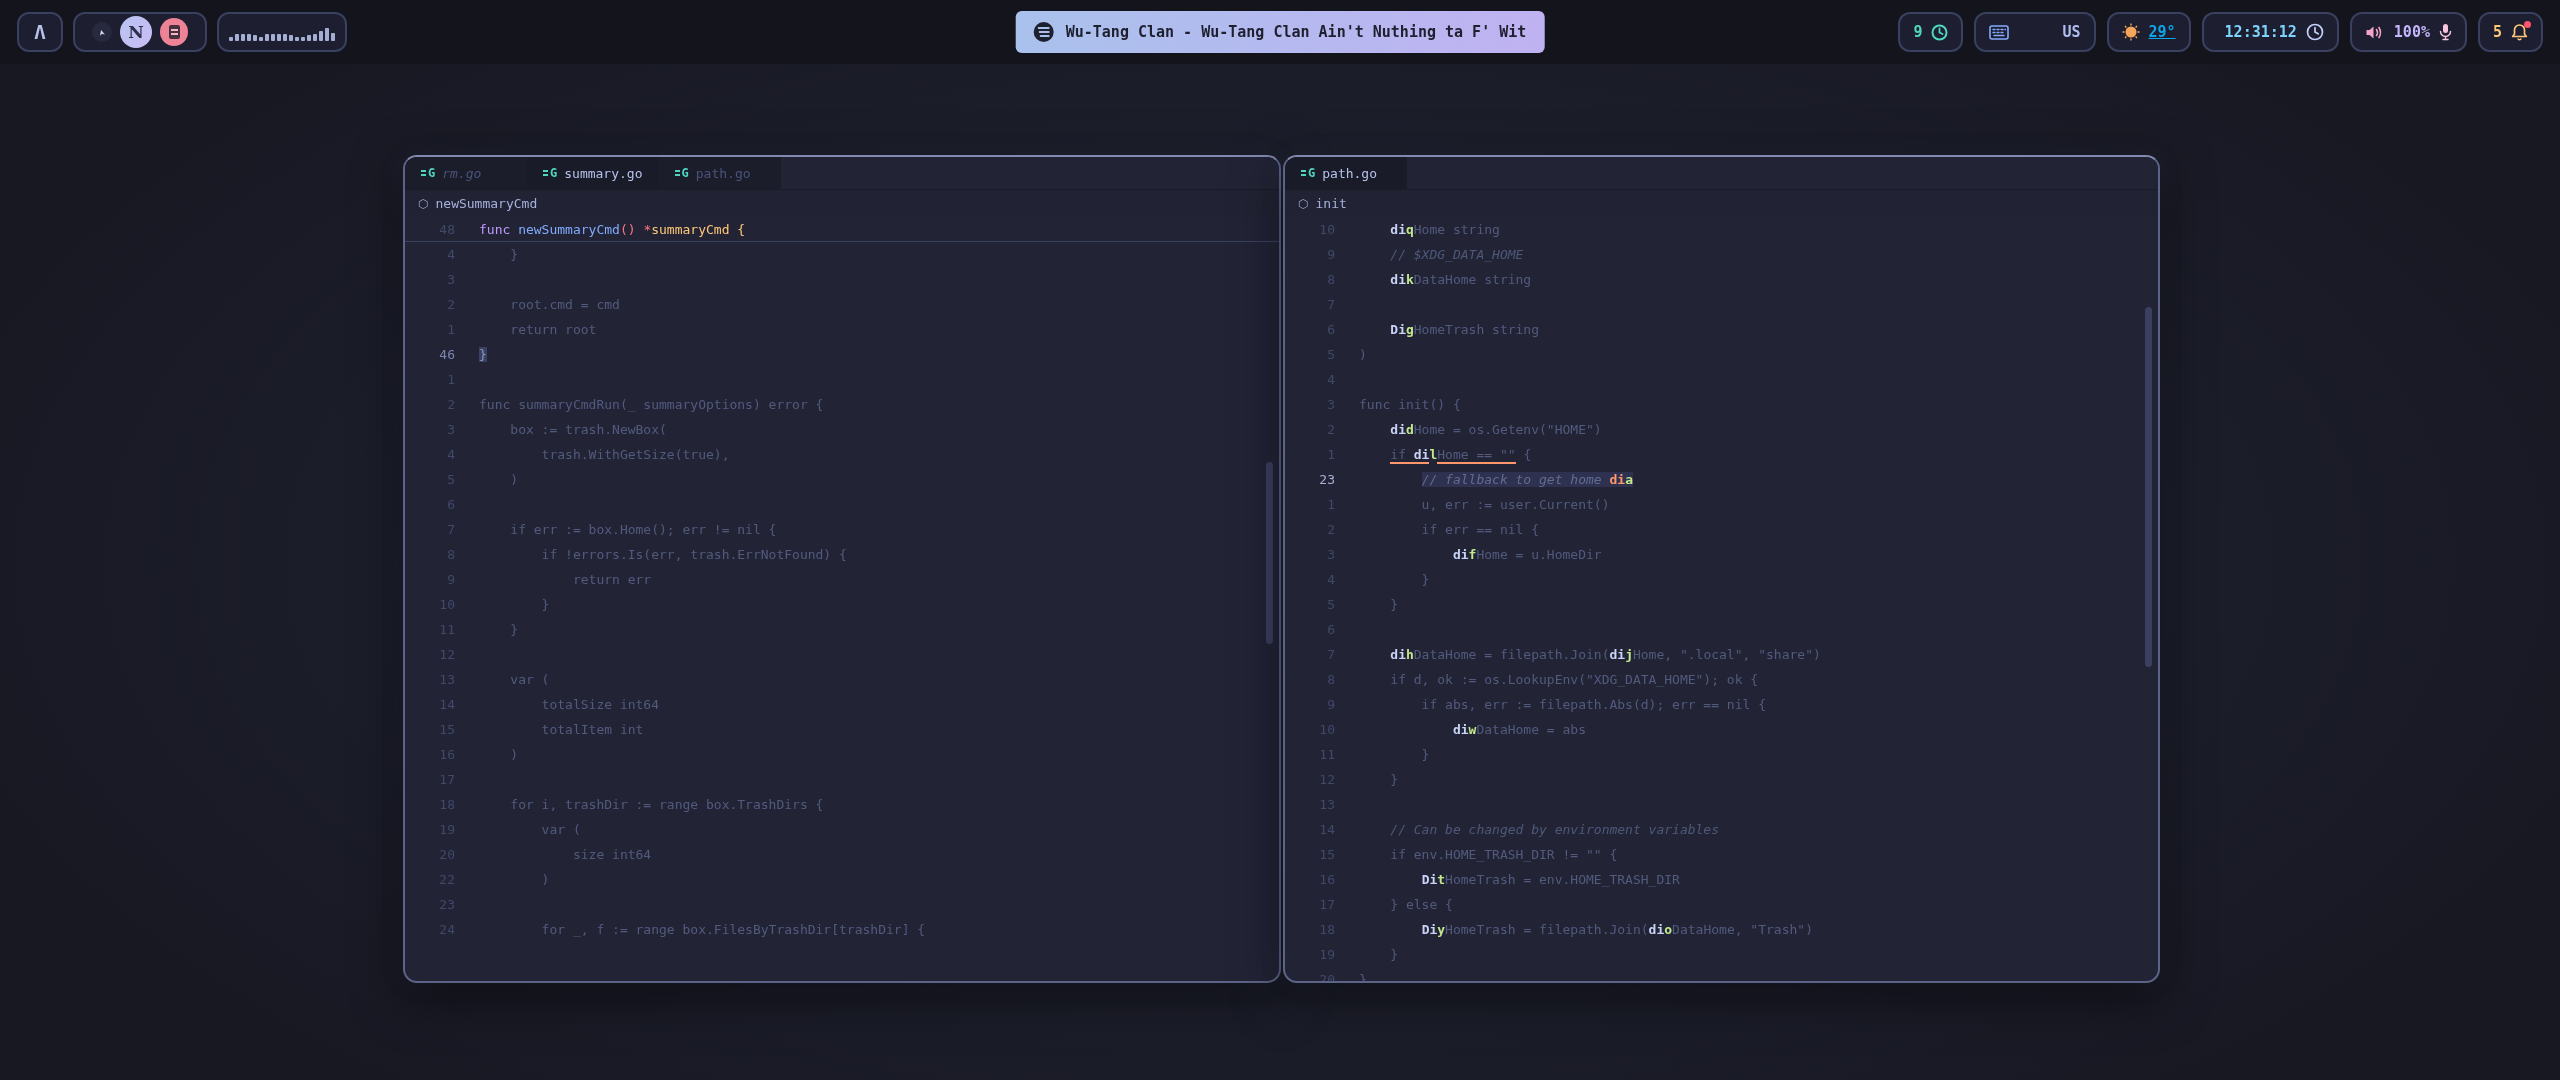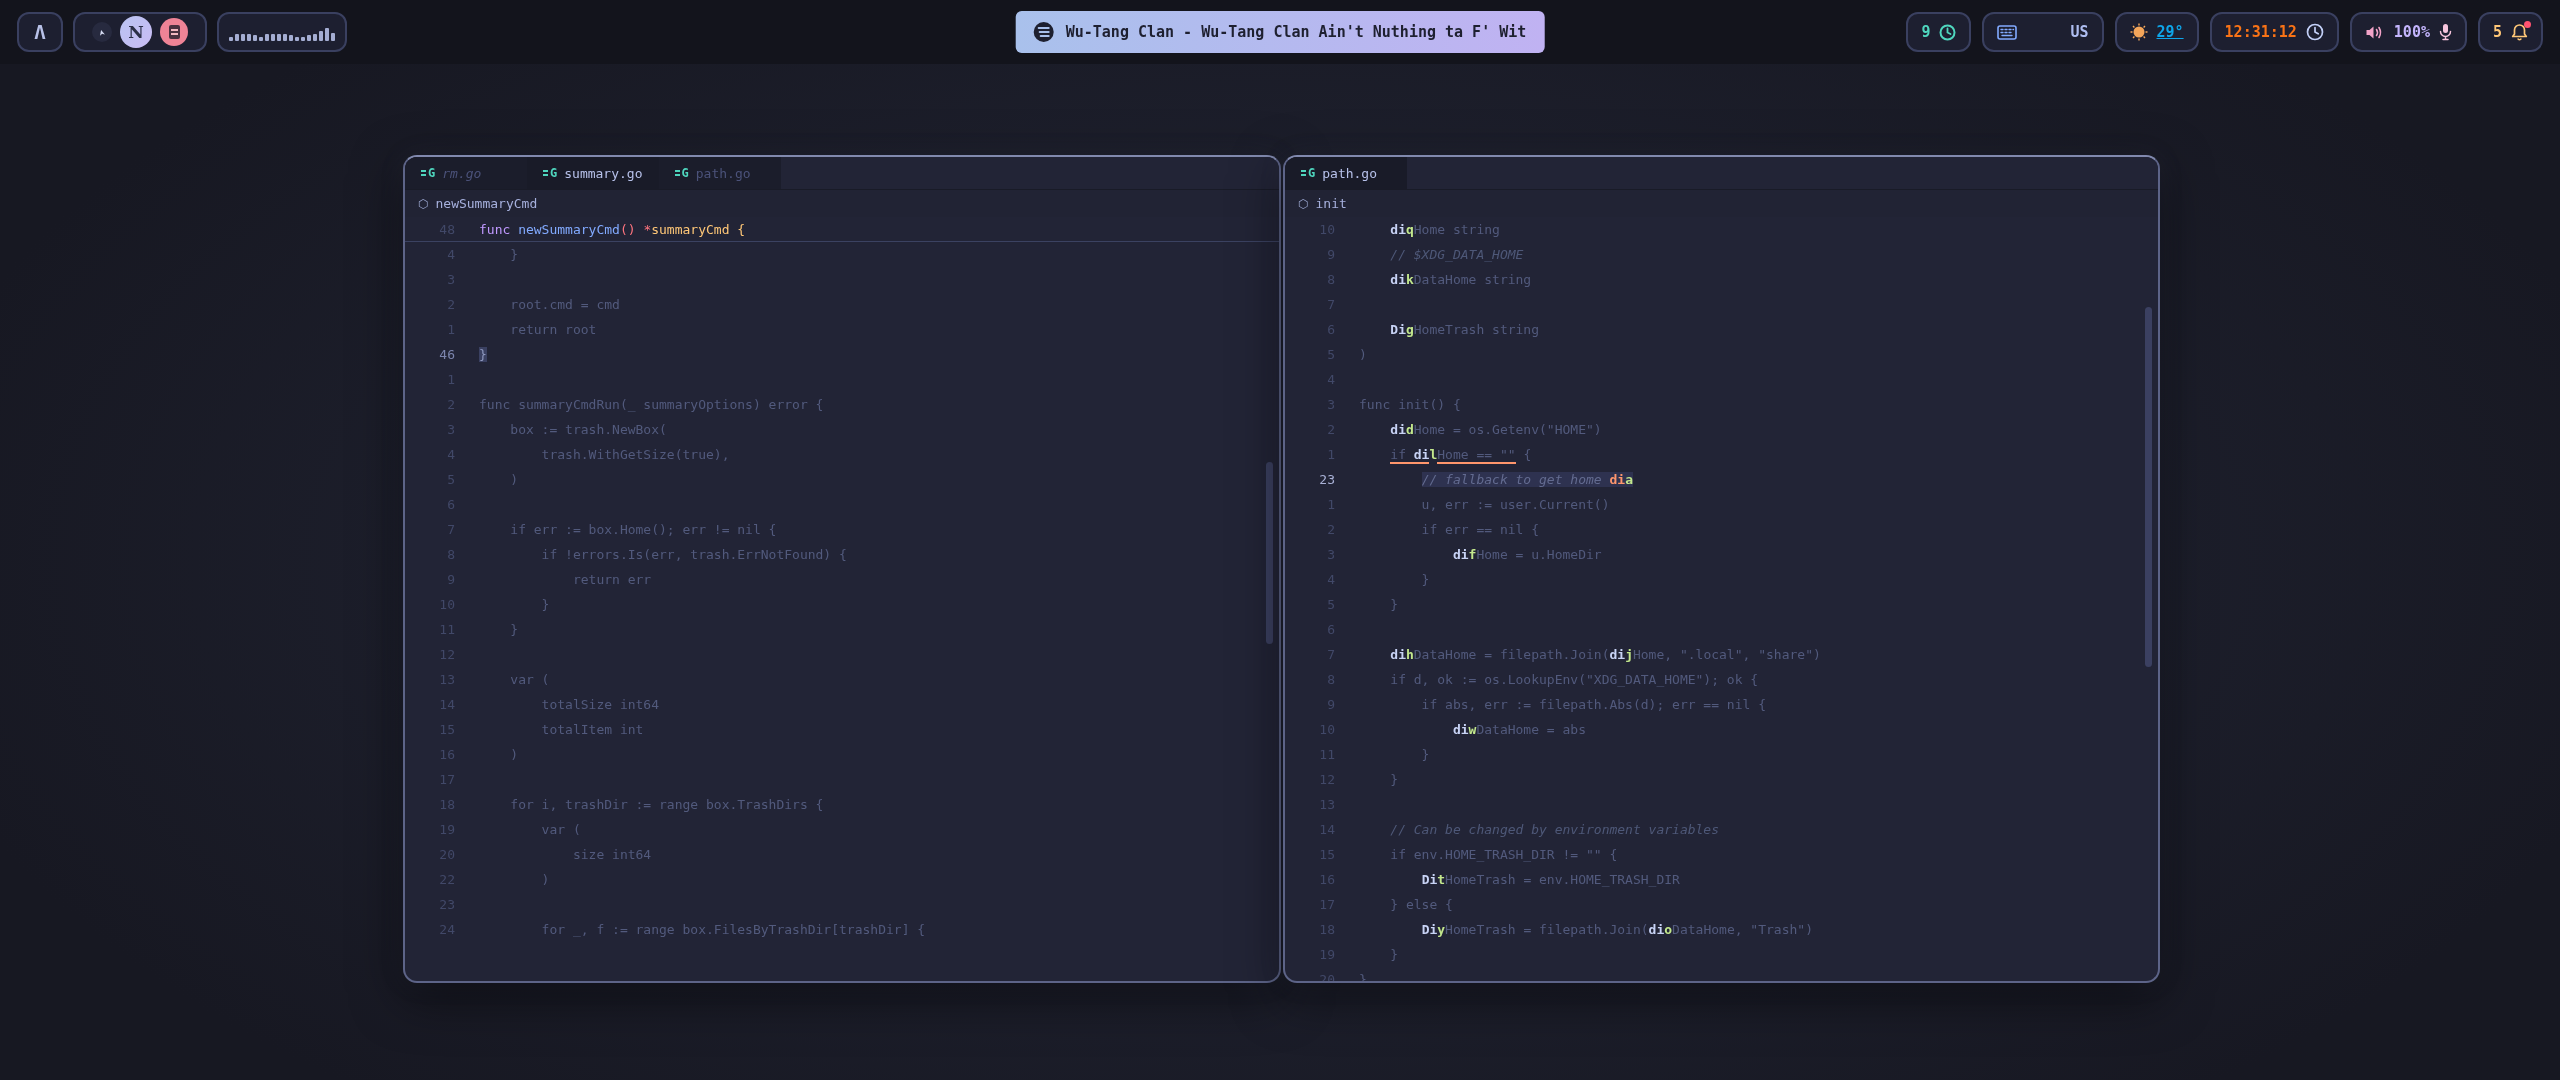--- a/index.html
+++ b/index.html
@@ -44,21 +44,21 @@
   .spotify-icon { width:20px; height:20px; border-radius:50%; background:#1e2030; position:relative; flex:0 0 auto; }
   .spotify-icon i { position:absolute; left:4px; right:4px; height:2px; background:#a9c1ec; border-radius:2px; }
   .spotify-icon i:nth-child(1){ top:5px; } .spotify-icon i:nth-child(2){ top:9px; left:5px; } .spotify-icon i:nth-child(3){ top:13px; left:6px; }
   
   .right-cluster { position:absolute; top:12px; right:17px; display:flex; gap:11px; }
   .rpill {
     height:40px; background:#1d1f30; border:2px solid #3a4060; border-radius:12px;
     display:flex; align-items:center; gap:9px; padding:0 13px;
     font-size:15px; font-weight:bold;
   }
-  .c-teal { color:#4fd6be; } .c-lblue { color:#f97316; }
+  .c-teal { color:#4fd6be; } .c-lblue { color:#7dd3fc;margin-left:8px; }
   .c-red { color:#0ea5e9;text-decoration:underline; } .c-pink { color:#c4b5fd; } .c-yellow { color:#ffc777; }
   .c-light { color:#aebdf0;margin-left:44px; }
   .icon-svg { display:block; }
   .bell-wrap { position:relative; }
   .bell-dot { position:absolute; top:-2px; right:-3px; width:7px; height:7px; border-radius:50%; background:#ff5370; }
   
   .win {
     position:absolute; top:155px; height:828px;
     background:#222436; border:2px solid #5d6488; border-top-color:#8189ae;
     border-radius:14px; overflow:hidden;

